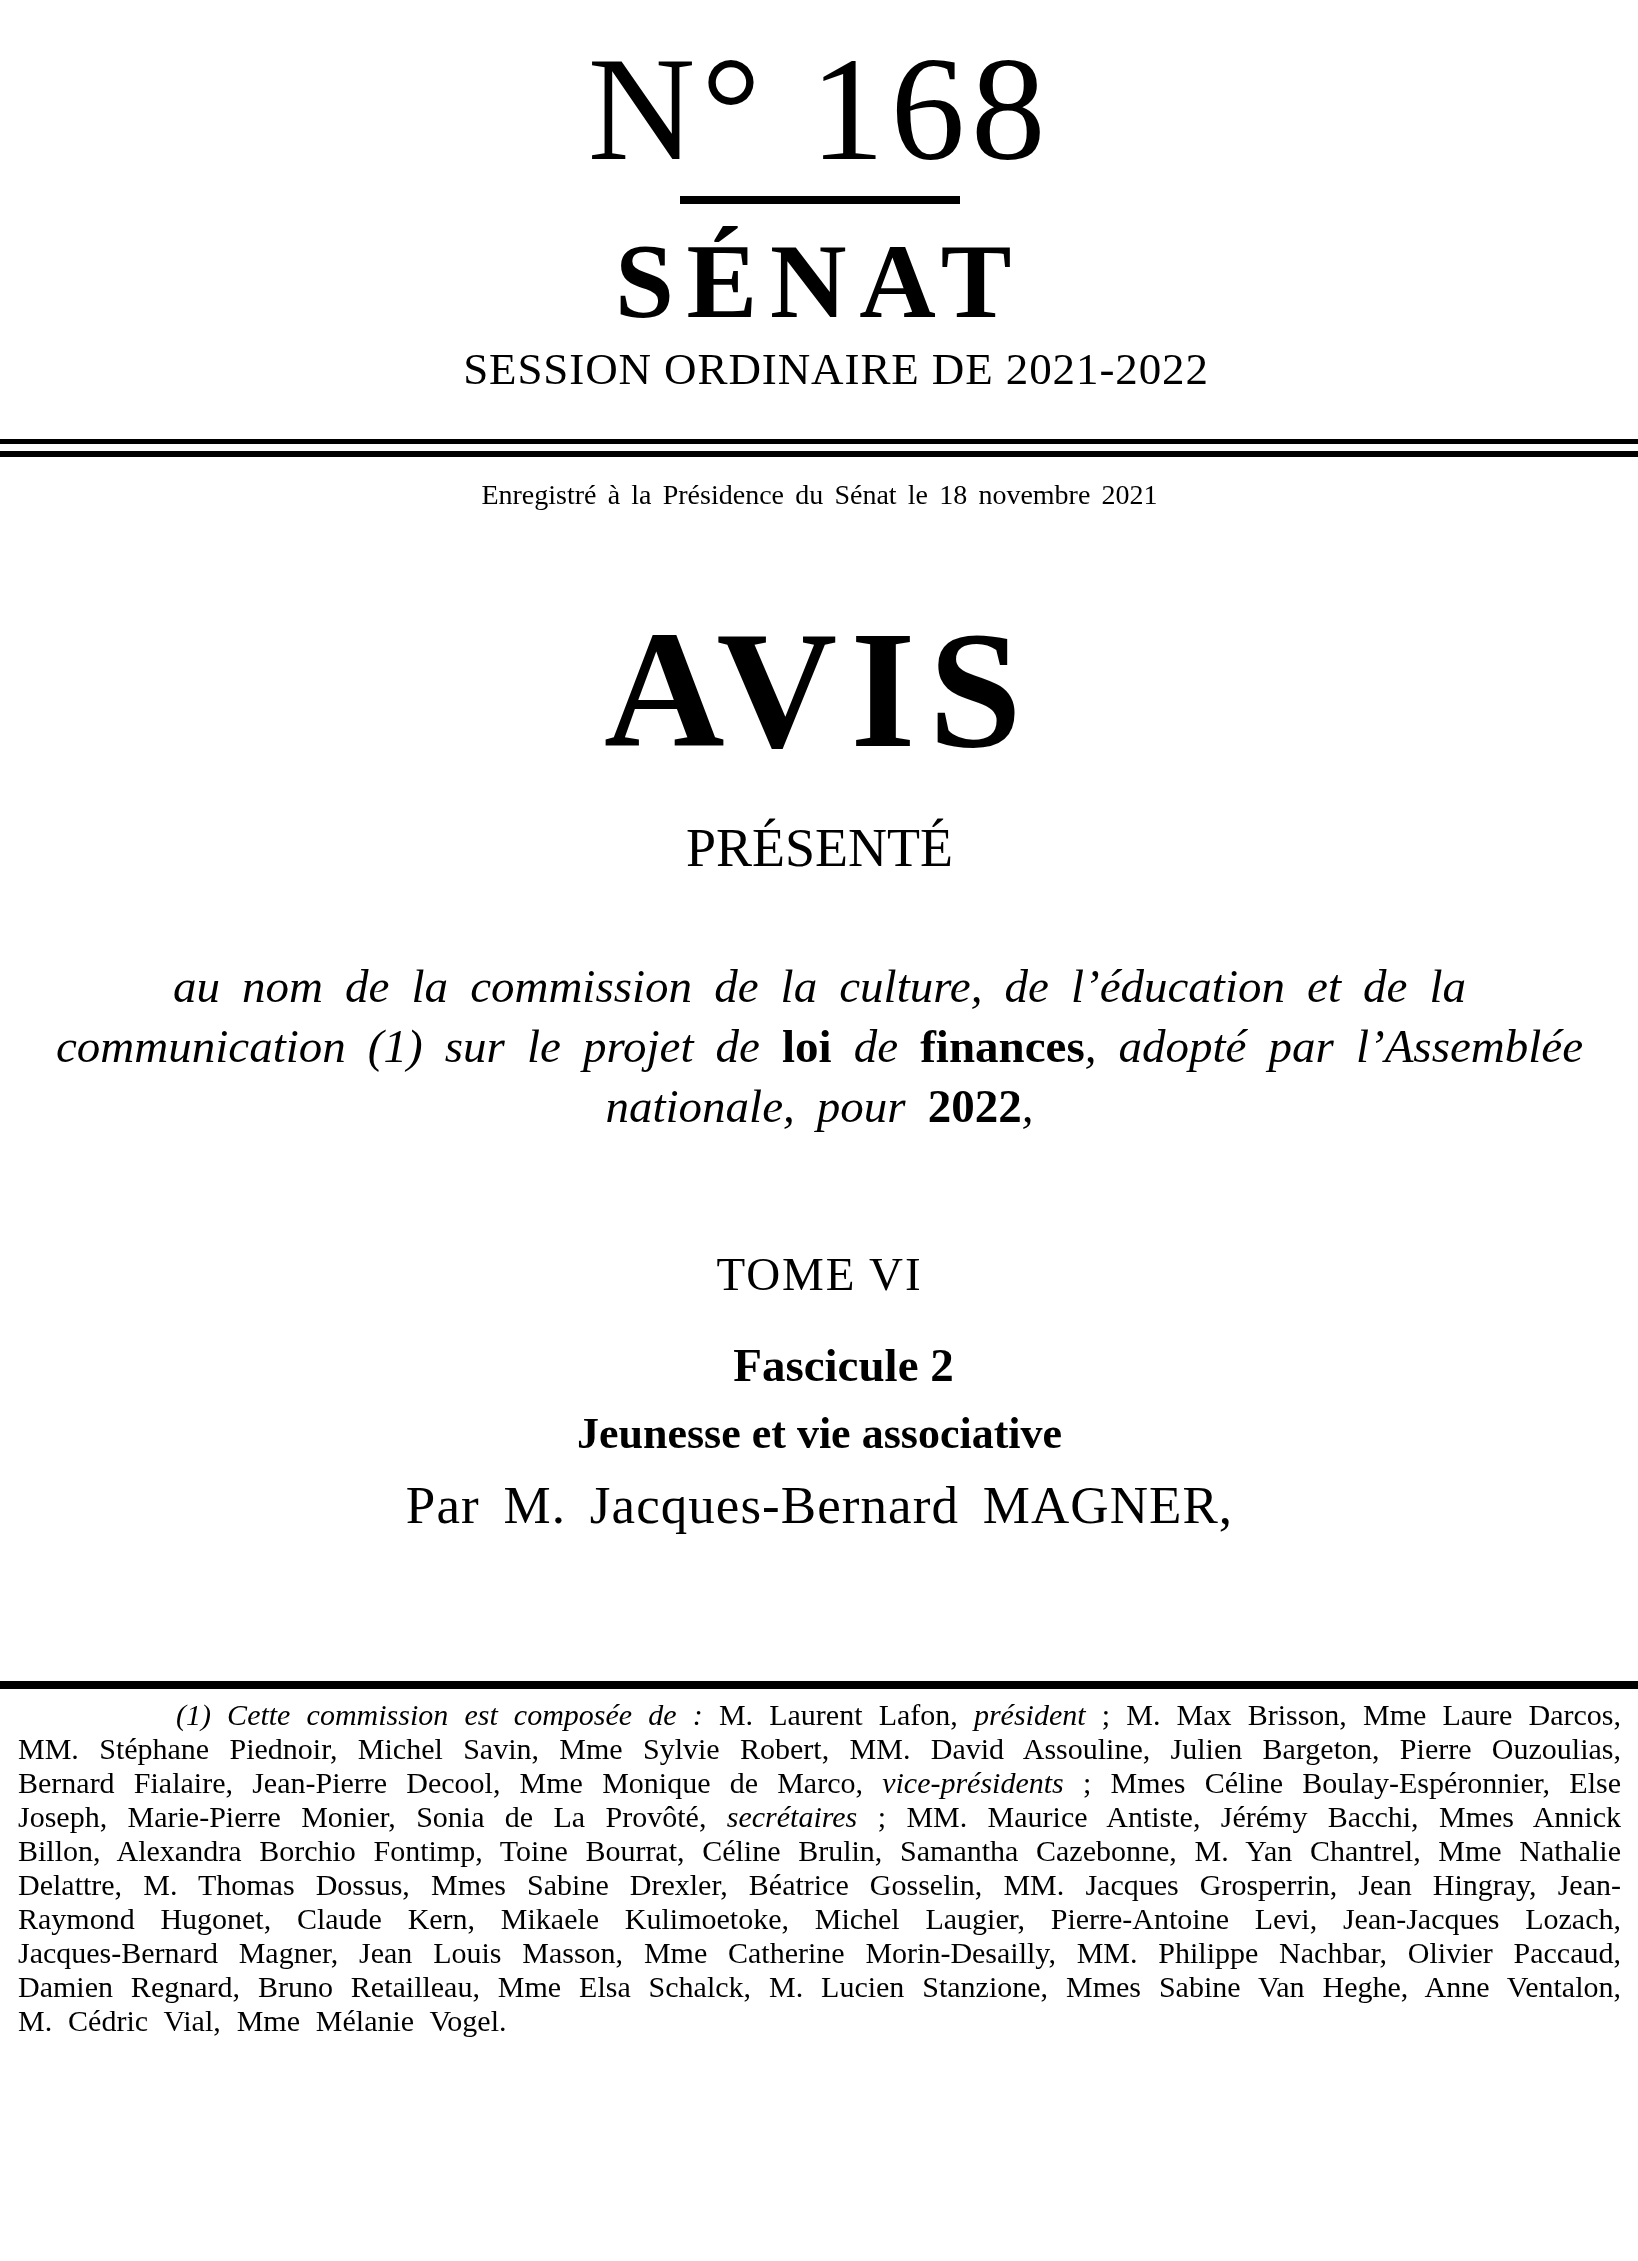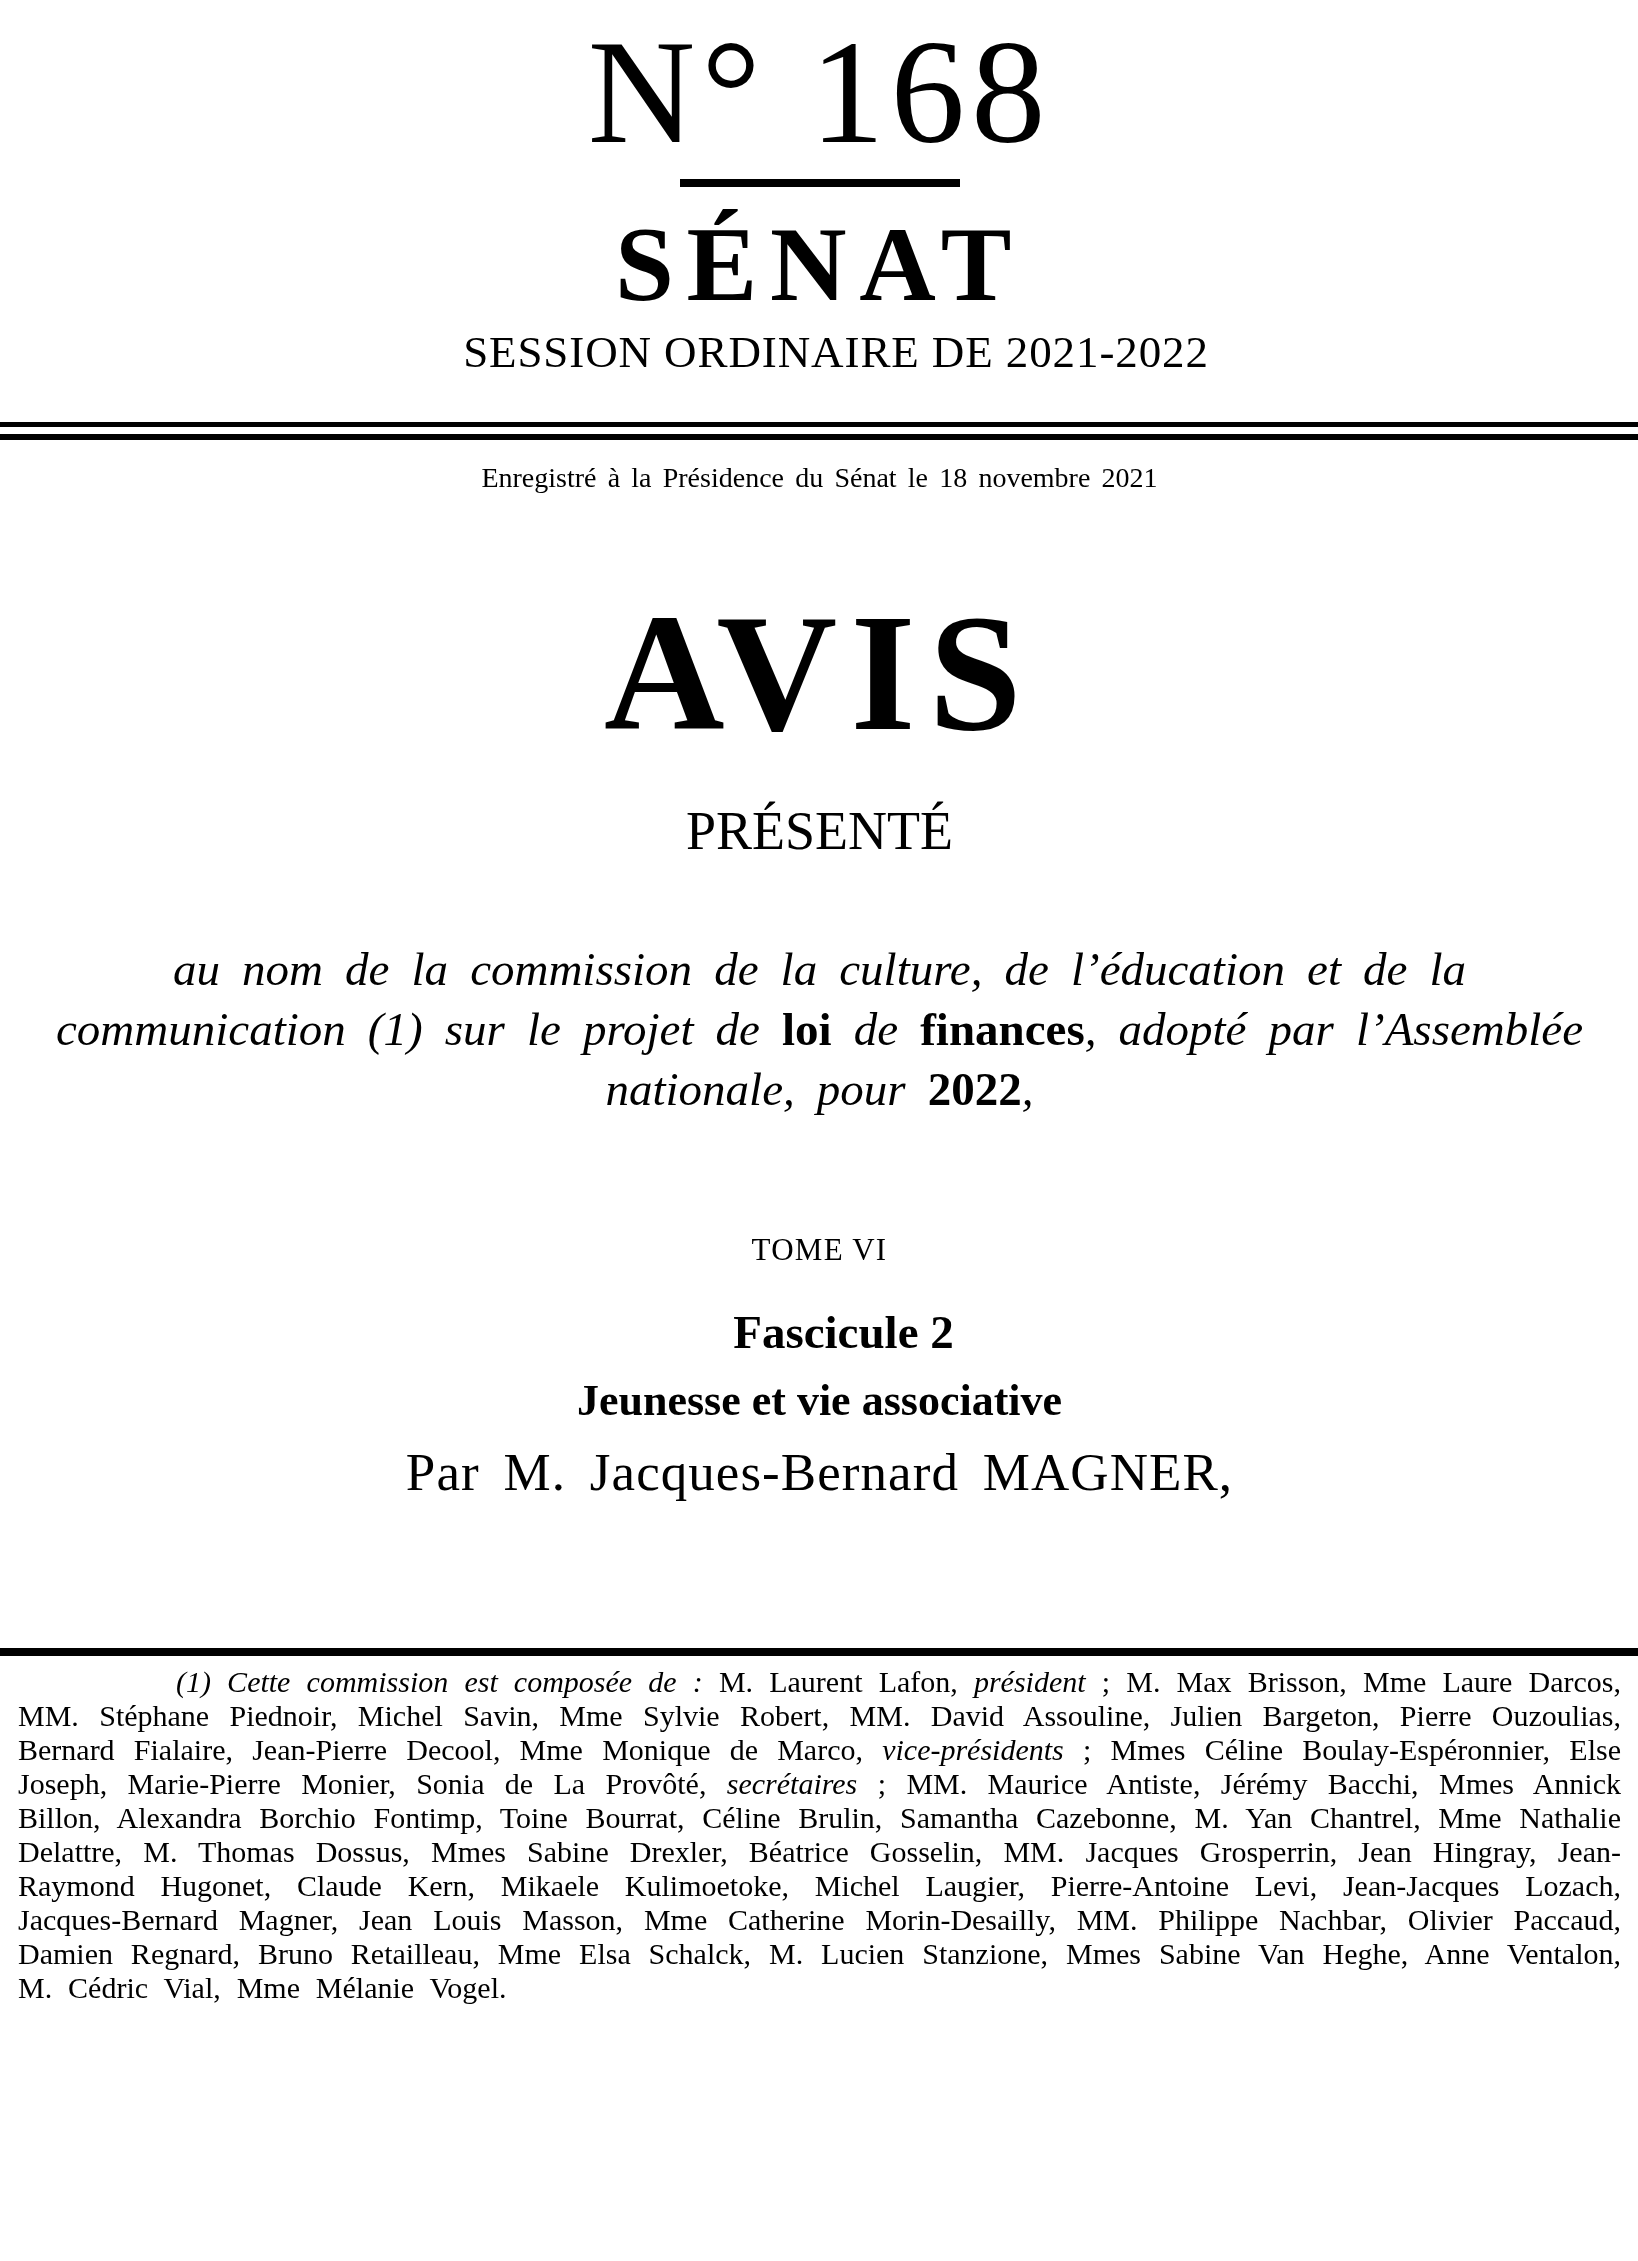--- a/index.html
+++ b/index.html
@@ -11,21 +11,21 @@
     background: #ffffff;
     color: #000000;
     font-family: "Liberation Serif", "DejaVu Serif", serif;
     overflow: hidden;
   }
   .c { text-align: center; }
   .num {
     font-size: 149px;
     line-height: 1;
     letter-spacing: 0.04em;
-    padding-top: 17px;
+    padding-top: 34px;
   }
   .num-underline {
     width: 280px;
     height: 8.1px;
     background: #000;
     margin: 12.7px auto 0;
   }
   .senat-title {
     font-size: 106px;
     font-weight: bold;
@@ -67,21 +67,21 @@
   .commission {
     font-size: 47px;
     font-style: italic;
     line-height: 1.28;
     margin-top: 81px;
     padding: 0 32px;
     word-spacing: 0.22em;
   }
   .commission .b { font-style: normal; font-weight: bold; }
   .tome {
-    font-size: 31px;
+    font-size: 47px;
     line-height: 1;
     letter-spacing: 0.04em;
     margin-top: 115px;
   }
   .fascicule {
     font-size: 47px;
     font-weight: bold;
     line-height: 1;
     margin-top: 44px;
     padding-left: 48px;

